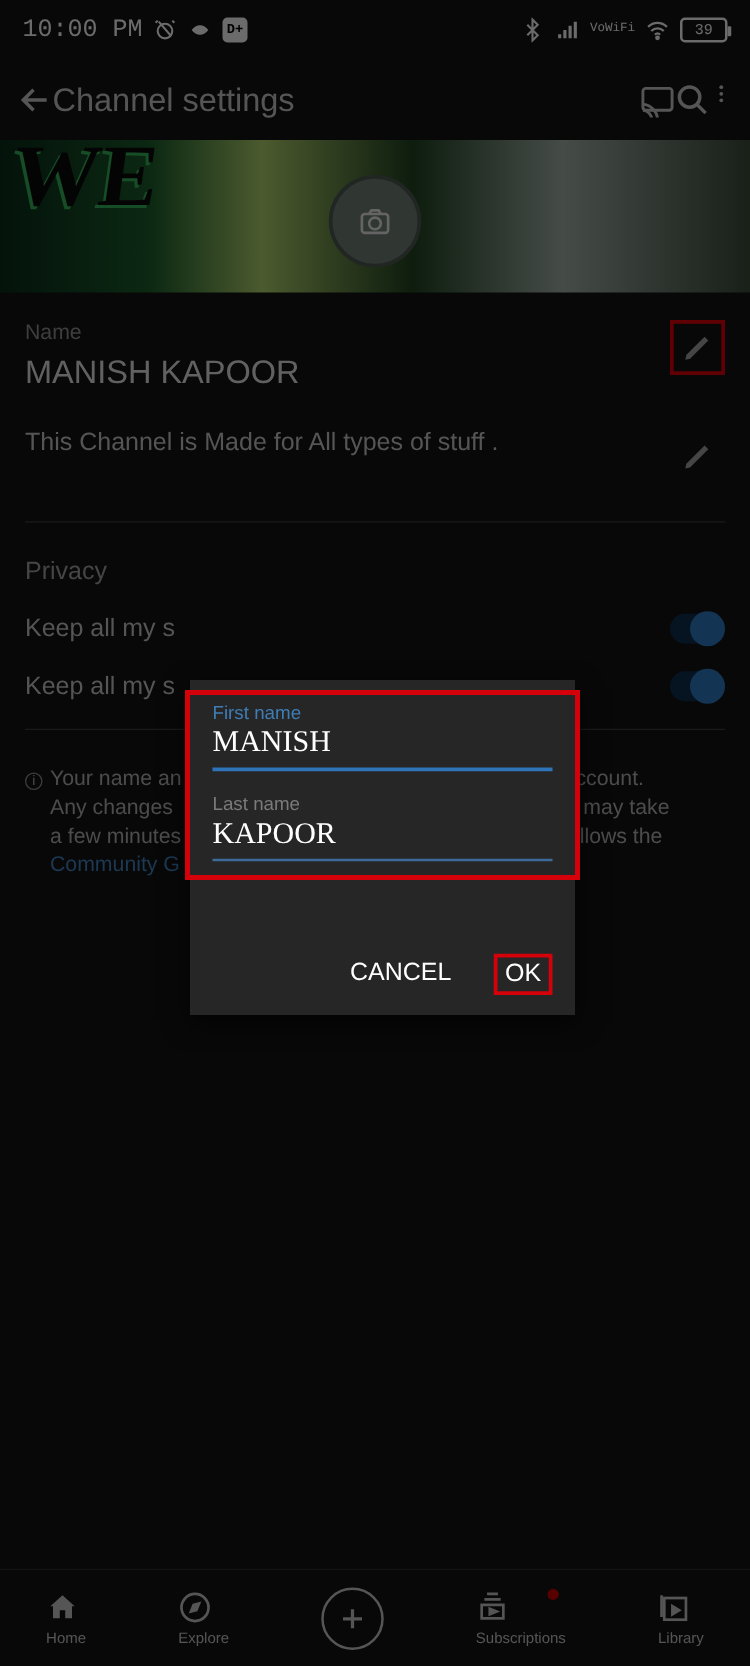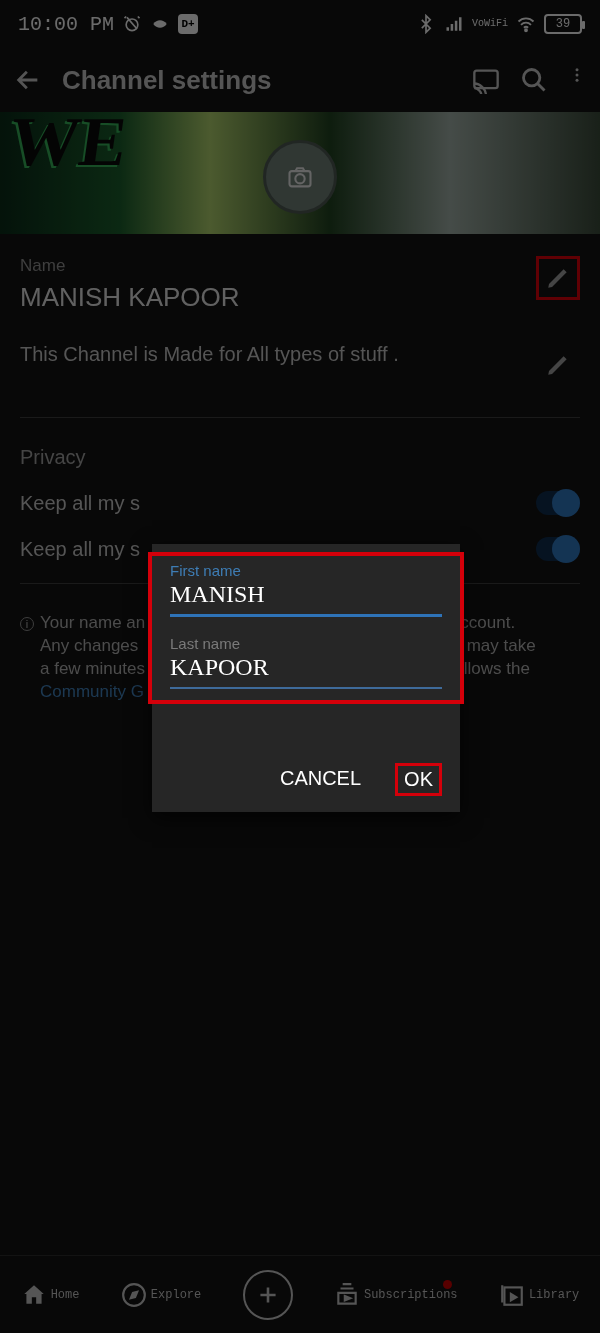--- a/index.html
+++ b/index.html
@@ -36,24 +36,22 @@
   .status-icon { width: 20px; height: 20px; display:inline-flex; align-items:center; justify-content:center; }
   .tiny { font-size: 10px; line-height:1; }
   .batt { border:2px solid #eee; border-radius:4px; width:38px; height:20px; display:flex; align-items:center; justify-content:center; font-size:12px; position:relative;}
   .batt::after { content:""; position:absolute; right:-5px; top:5px; width:3px; height:8px; background:#eee; border-radius:1px;}
   
   .header {
     height: 64px;
     display: flex;
     align-items: center;
     padding: 0 14px;
-    gap: 20px;
     position: relative;
     z-index: 2;
-    font-weight: bold;
   }
   .header-title { font-size: 26px; color:#bdbdbd; flex:1; }
   .hicon { width:28px; height:28px; color:#bdbdbd; }
   
   .banner {
     height: 122px;
     background: linear-gradient(90deg, #0a2a18 0%, #1a5a2a 20%, #a8c868 35%, #204020 55%, #9aa8a0 75%, #384838 100%);
     position: relative;
     z-index: 1;
   }
@@ -78,21 +76,21 @@
   .toggle::after { content:""; position:absolute; right:0; top:-2px; width:28px; height:28px; background:#2e73b8; border-radius:50%;}
   .info { font-size:17px; line-height:1.35; color:#a8a8a8; margin-top:18px;}
   .info .link { color:#3e7db5; }
   
   .bottom-nav {
     position:absolute; bottom:0; left:0; right:0; height:78px;
     border-top:1px solid #2a2a2a;
     display:flex; align-items:center; justify-content:space-around;
     z-index:2;
   }
-  .nav-item { display:flex; align-items:center; gap:4px; font-size:12px; color:#bcbcbc; font-family:Liberation Mono, monospace; position:relative;}
+  .nav-item { display:flex; flex-direction:column; align-items:flex-start; gap:4px; font-size:12px; color:#bcbcbc; font-family:Liberation Sans, sans-serif; position:relative;}
   .nav-center { width:50px; height:50px; border:2px solid #bcbcbc; border-radius:50%; display:flex; align-items:center; justify-content:center;}
   .badge-dot { position:absolute; top:-2px; right:6px; width:9px; height:9px; background:#c40000; border-radius:50%;}
   
   .dialog {
     position:absolute; left:152px; top:544px; width:308px; background:#262626;
     z-index:20; padding: 14px 18px 16px 18px;
     box-shadow: 0 6px 20px rgba(0,0,0,0.7);
   }
   .field-label { font-size:15px; color:#3e7db5; margin-top:4px;}
   .last-label { color:#7a7a7a; }

